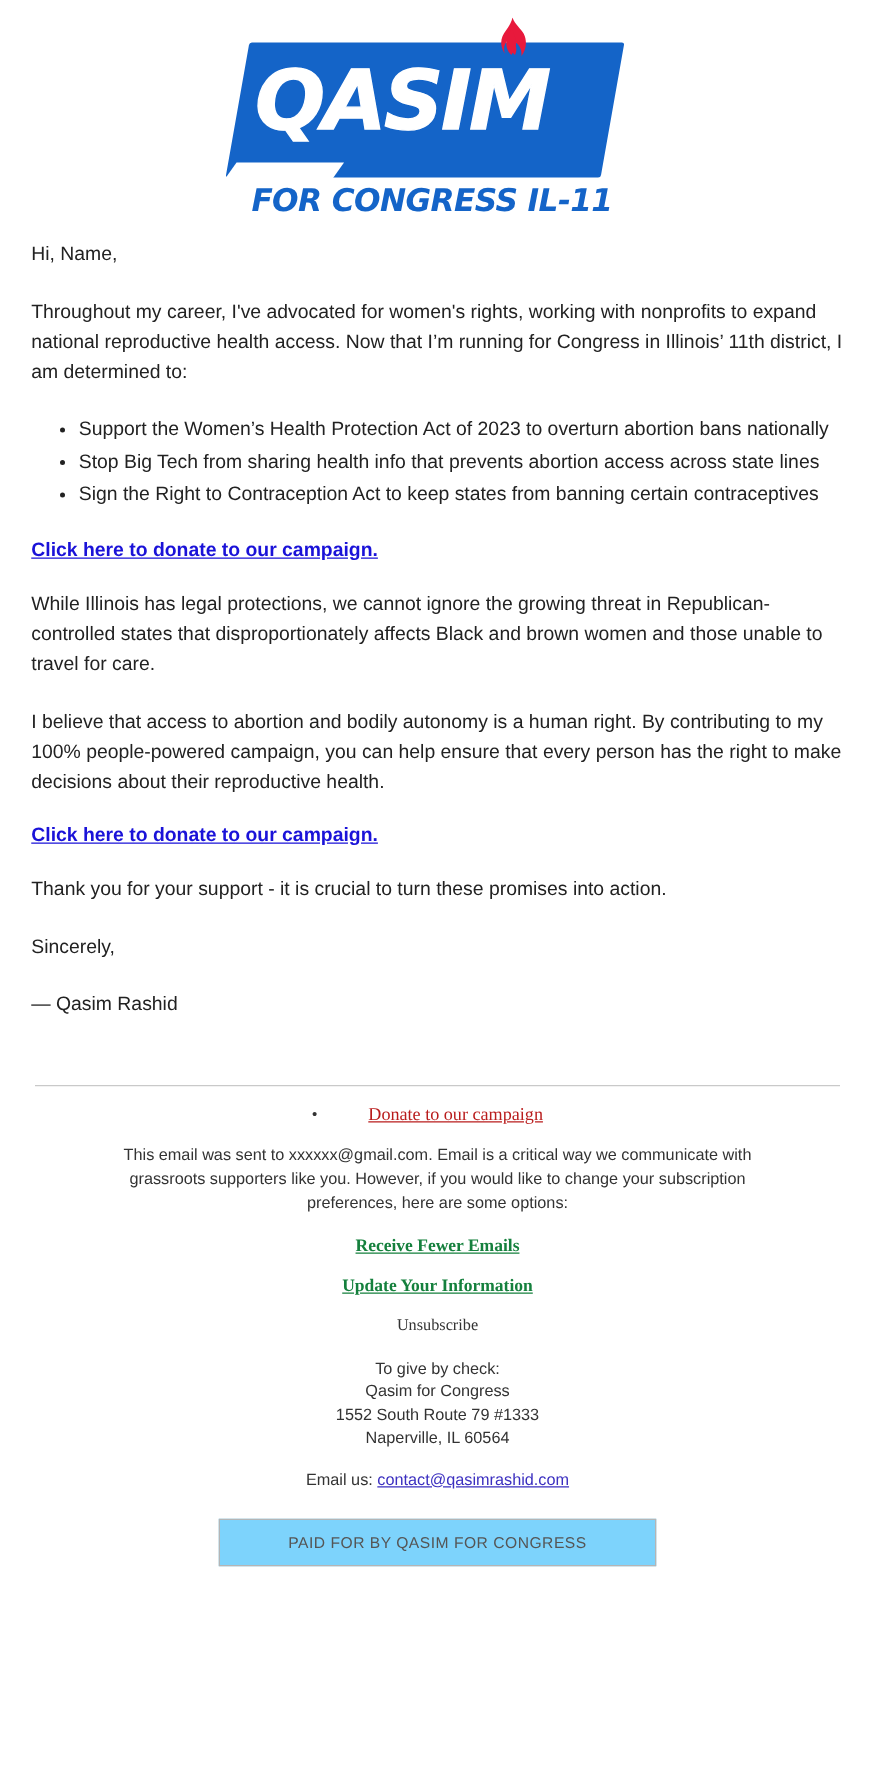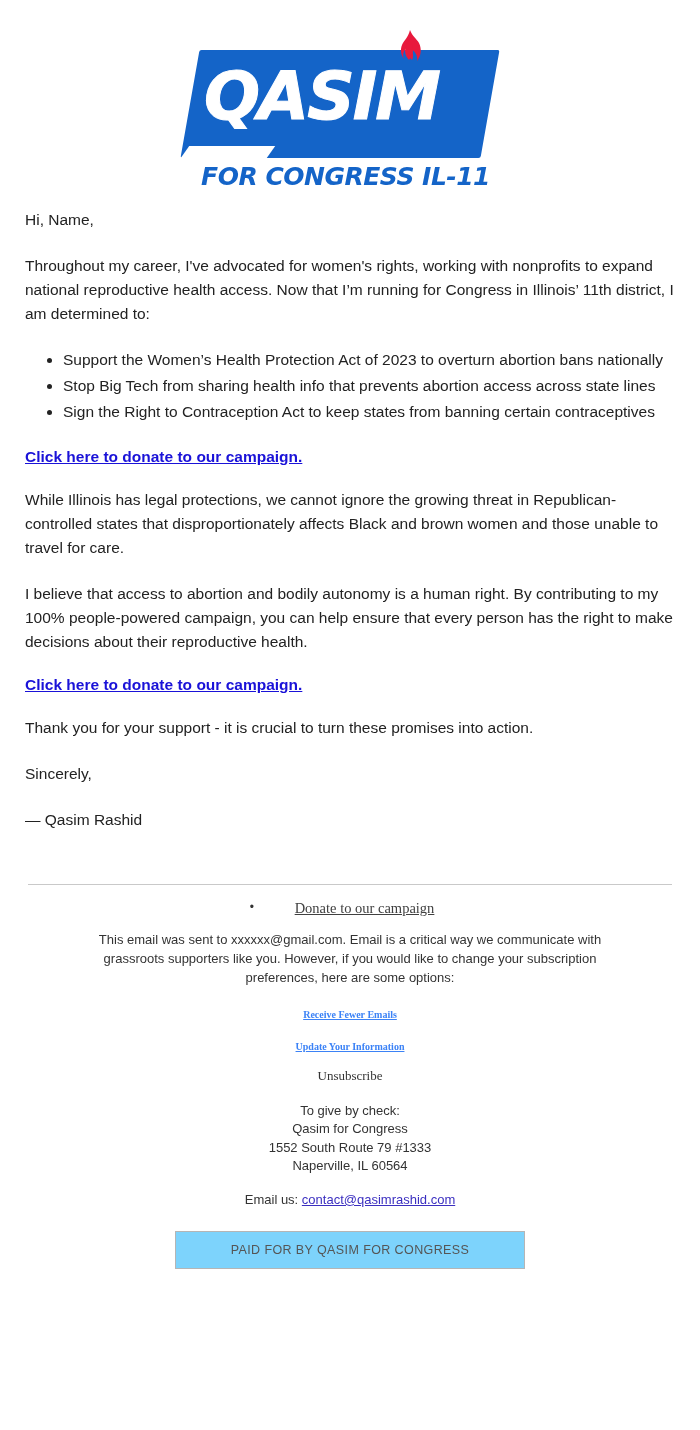--- a/index.html
+++ b/index.html
@@ -10,21 +10,21 @@
   body {
     width: 700px;
     min-height: 1430px;
     font-family: "Liberation Sans", sans-serif;
     color: #222222;
     -webkit-font-smoothing: antialiased;
   }
 
   
   .logo-wrap {
-    padding-top: 28px;
+    padding-top: 12px;
     padding-bottom: 12px;
     display: flex;
     justify-content: center;
   }
   .logo {
     position: relative;
     width: 320px;
     height: 168px;
   }
   .logo-plate {
@@ -140,39 +140,39 @@
     content: "\2022";
     position: absolute;
     left: -16px;
     top: 0;
     color: #333;
     font-size: 12px;
   }
   a.footer-link-serif {
     font-family: "Liberation Serif", serif;
     font-size: 14.5px;
-    color: #404040;
+    color: #b91c1c;
     text-decoration: underline;
     margin-left: 29px;
   }
   .footer-para {
     font-size: 13px;
     line-height: 1.45;
     color: #333333;
     margin: 0 0 16px 0;
     padding: 0 55px;
   }
   .footer-action {
     margin: 0 0 14px 0;
   }
   a.footer-action-link {
     font-family: "Liberation Serif", serif;
-    font-size: 10px;
-    font-weight: bold;
-    color: #3b82f6;
+    font-size: 14px;
+    font-weight: bold;
+    color: #15803d;
     text-decoration: underline;
   }
   .footer-unsub {
     font-size: 13px;
     color: #333333;
     margin: 0 0 18px 0;
     font-family: Liberation Serif, serif;
   }
   .footer-check {
     font-size: 13px;

